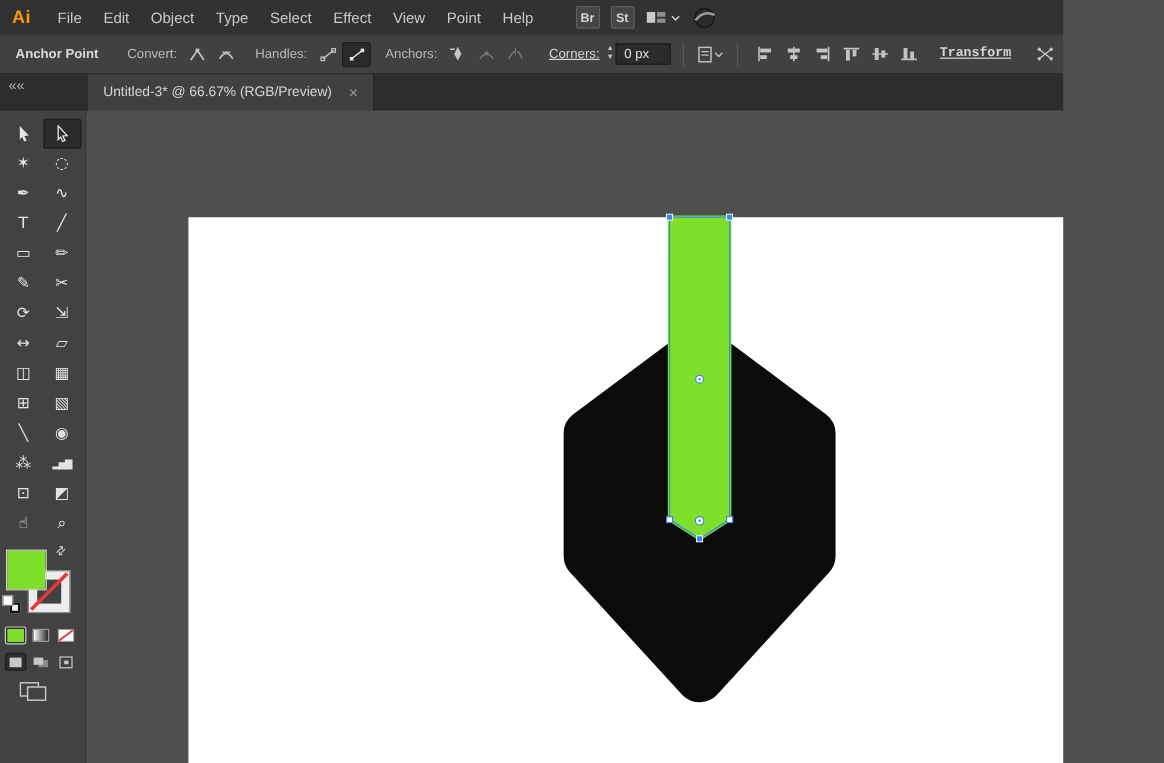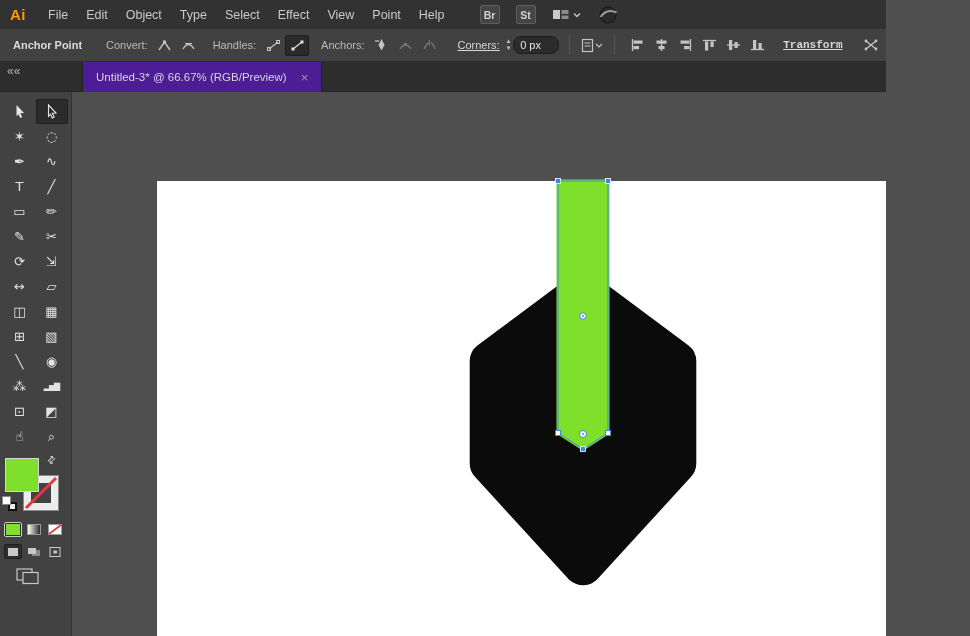--- a/index.html
+++ b/index.html
@@ -5,21 +5,21 @@
   * { box-sizing: border-box; margin: 0; padding: 0; }
   html,body { width:970px; height:636px; overflow:hidden; }
   body { font-family:"Liberation Sans","DejaVu Sans",sans-serif; background:#4F4F4F; }
   #app { position:relative; width:886px; height:636px; overflow:hidden; }
 
   
   #menubar { position:absolute; left:0; top:0; width:970px; height:29px;
     background:#323232; display:flex; align-items:center; color:#C9C9C9; font-size:12.5px; }
   .logo { color:#FF9A00; font-weight:bold; font-size:15px; margin:0 13px 0 10px; letter-spacing:.5px; }
   .menu-item { padding:0 9px; cursor:default;text-align:center; }
-  .topbar-right { display:flex; align-items:center; gap:16px; margin-left:26px; }
+  .topbar-right { display:flex; align-items:center; gap:9px; margin-left:26px; }
   .badge { display:inline-flex; align-items:center; justify-content:center;
     width:20px; height:19px; background:#454545; border:1px solid #5E5E5E; border-radius:2px;
     font-size:10.5px; font-weight:bold; color:#D2D2D2; cursor:pointer; }
   .ws { display:inline-flex; align-items:center; gap:3px; cursor:pointer; }
   .sphere { display:inline-flex; cursor:pointer; }
 
   
   #controlbar { position:absolute; left:0; top:29px; width:970px; height:33px;
     background:#414141; border-bottom:1px solid #2B2B2B; display:flex; align-items:center;
     font-size:11px; color:#B9B9B9; }
@@ -28,32 +28,32 @@
   .icon-btn { display:inline-flex; align-items:center; justify-content:center;
     width:24px; height:21px; border-radius:2px; cursor:pointer; }
   .icon-btn.pressed { background:#2A2A2A; border:1px solid #1E1E1E; }
   .icon-btn.disabled { opacity:.4; cursor:default; }
   .cb-link { color:#D6D6D6; text-decoration:underline; cursor:pointer;text-align:center; }
   .corners-link { margin-left:16px; }
   .stepper { display:inline-flex; flex-direction:column; margin-left:7px; line-height:6px;
     font-size:7px; color:#C9C9C9; cursor:pointer; }
   .stepper span { height:7px; }
   .cb-input { width:46px; height:18px; margin-left:3px; background:#2B2B2B;
-    border:1px solid #1D1D1D; border-radius:8px; color:#E2E2E2; font-size:11px;
+    border:1px solid #1D1D1D; border-radius:0; color:#E2E2E2; font-size:11px;
     padding-left:6px; font-family:"Liberation Sans",sans-serif; }
   .vsep { width:1px; height:20px; background:#555; margin:0 10px; }
   .transform-link { margin-left:14px; font-weight:bold;font-family:Liberation Mono, monospace; }
   svg.mini { display:block; }
 
   
   #tabbar { position:absolute; left:0; top:62px; width:970px; height:30px;
     background:#2D2D2D; border-bottom:1px solid #252525; }
   .collapse { position:absolute; left:7px; top:2px; color:#B5B5B5; font-size:12px; cursor:pointer; }
-  .doc-tab { position:absolute; left:82px; top:0; height:30px; display:flex; align-items:center;
-    background:#4c1d95; border-left:1px solid #222; border-right:1px solid #222;
+  .doc-tab { position:absolute; left:72px; top:0; height:30px; display:flex; align-items:center;
+    background:#404040; border-left:1px solid #222; border-right:1px solid #222;
     padding:0 13px; cursor:pointer; }
   .doc-tab-title { color:#D6D6D6; font-size:11.5px; white-space:nowrap; }
   .tab-close { margin-left:14px; color:#9D9D9D; font-size:13px; cursor:pointer; }
 
   
   #toolbar { position:absolute; left:0; top:92px; width:72px; height:544px;
     background:#424242; border-right:1px solid #333; }
   .tools { display:grid; grid-template-columns:32px 32px; justify-content:center; padding-top:7px; }
   .tcell { width:32px; height:25px; display:flex; align-items:center; justify-content:center;
     color:#E2E2E2; cursor:pointer; }

